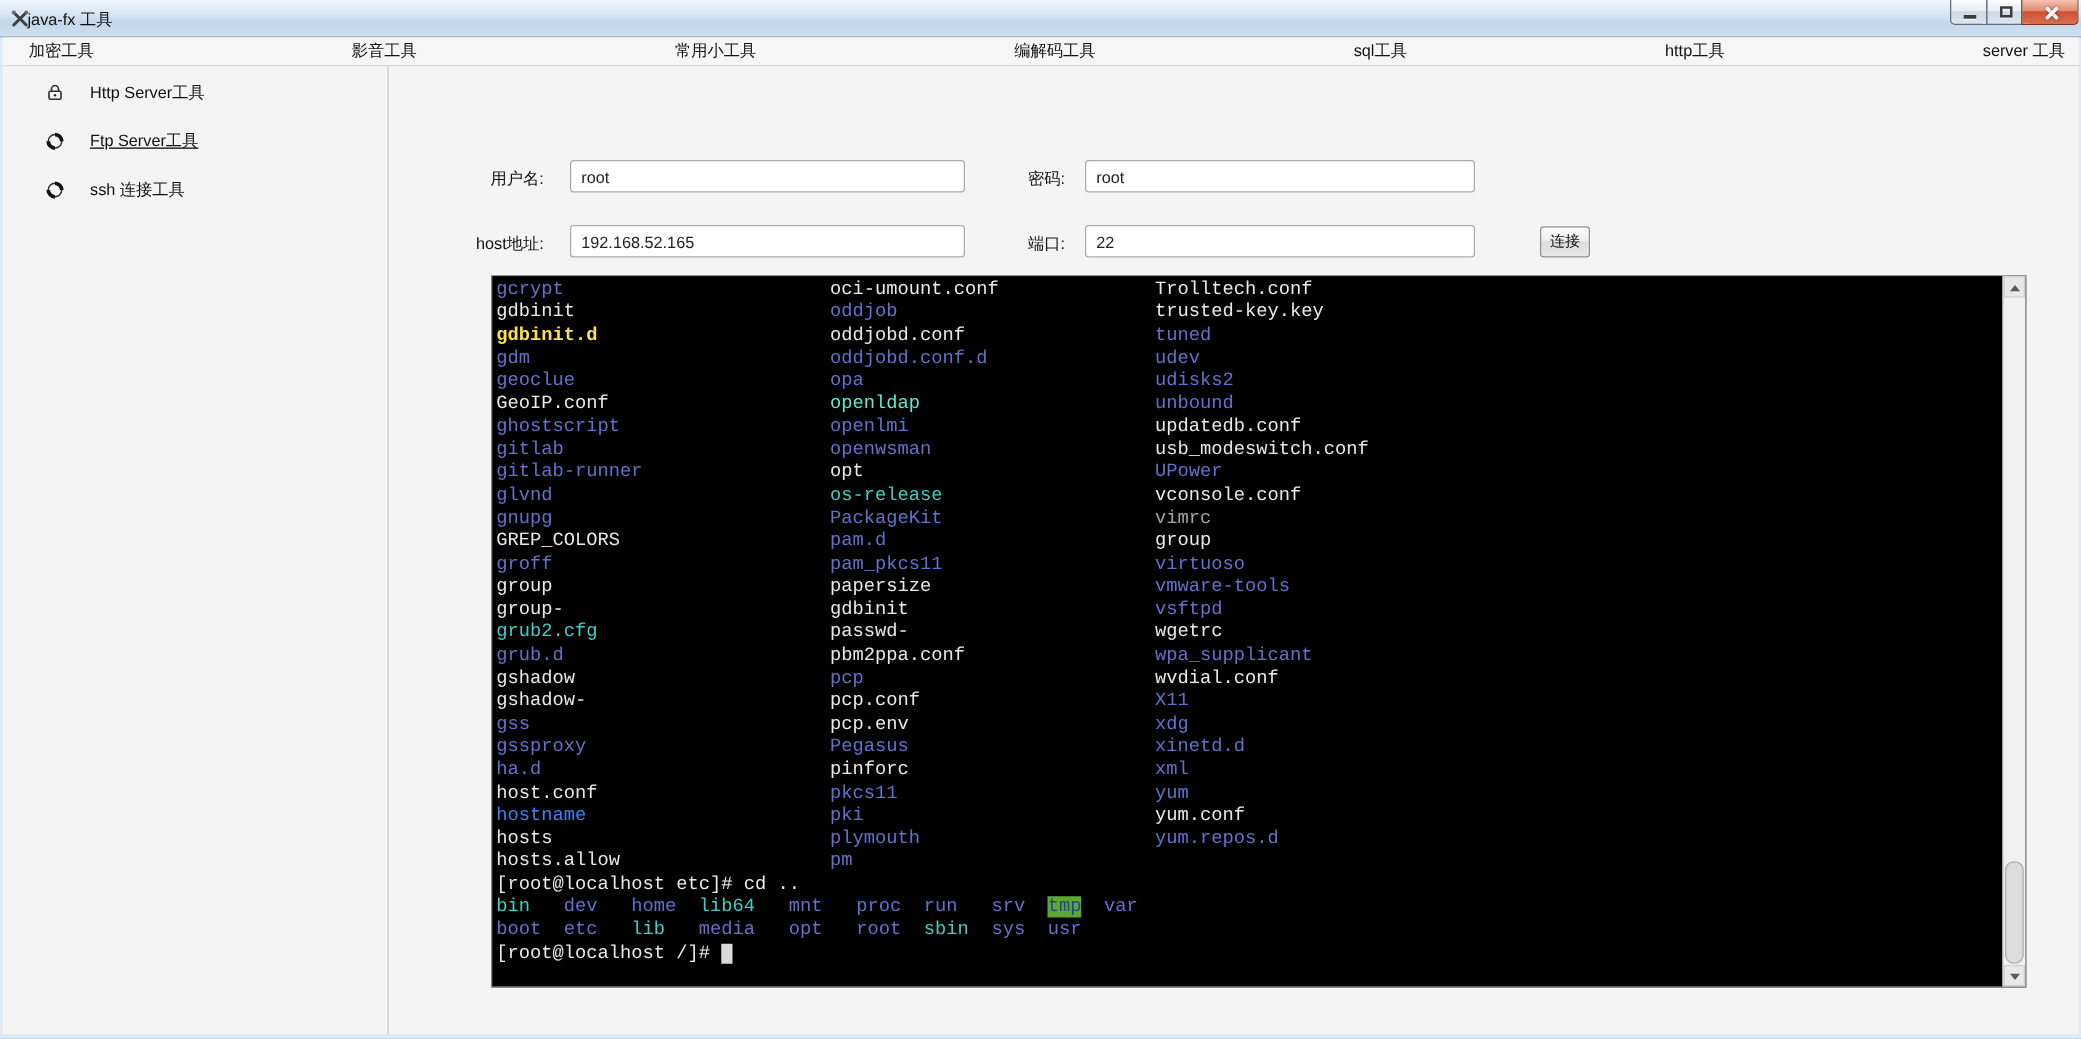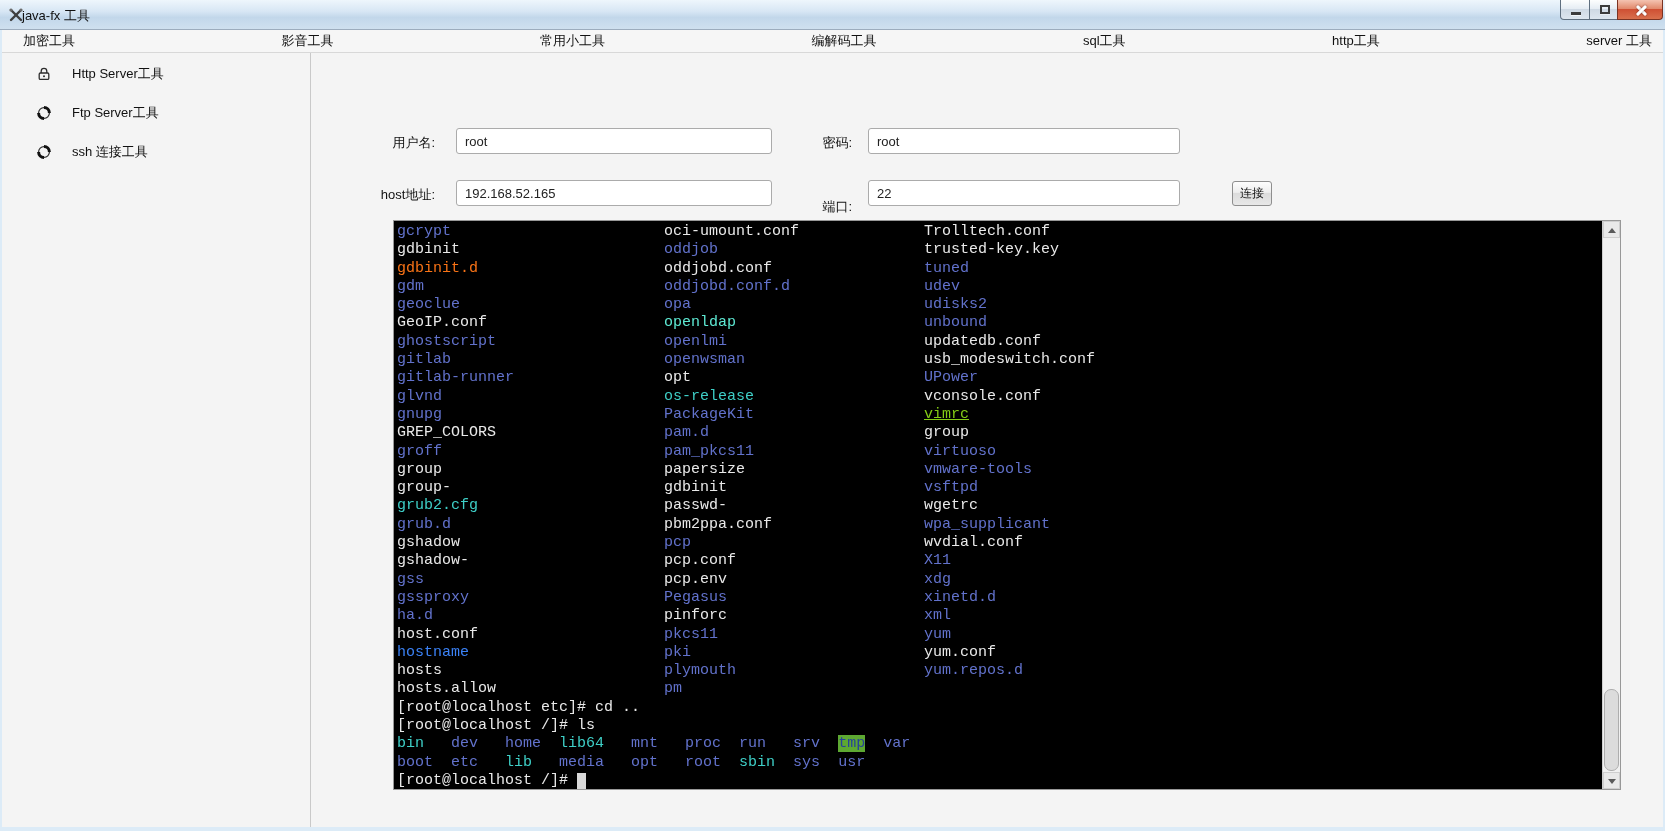--- a/index.html
+++ b/index.html
@@ -129,21 +129,21 @@
 
   <div id="sidebar">
       <div class="side-item" style="top: 61px;">
         <span class="icn"><svg viewBox="0 0 16 16" width="16" height="16">
             <rect x="3.2" y="7" width="9.6" height="6.4" rx="1.2" fill="none" stroke="#2d2d2d" stroke-width="1.3"></rect>
             <path d="M5.2 7 V5.2 a2.8 2.8 0 0 1 5.6 0 V7" fill="none" stroke="#2d2d2d" stroke-width="1.3"></path>
             <circle cx="8" cy="10.2" r="1" fill="#2d2d2d"></circle>
           </svg></span>
         <span class="lbl">Http Server工具</span>
       </div>
-      <div class="side-item" style="top: 100px;">
+      <div class="side-item" style="top: 100px; text-decoration: underline;">
         <span class="icn"><svg viewBox="0 0 16 16" width="16" height="16">
             <circle cx="8" cy="8" r="5.4" fill="none" stroke="#2d2d2d" stroke-width="1.2"></circle>
             <path d="M8 2.6 A5.4 5.4 0 0 1 13.4 8" fill="none" stroke="#111" stroke-width="3"></path>
             <path d="M8 13.4 A5.4 5.4 0 0 1 2.6 8" fill="none" stroke="#111" stroke-width="3"></path>
           </svg></span>
         <span class="lbl">Ftp Server工具</span>
       </div>
       <div class="side-item" style="top: 139px;">
         <span class="icn"><svg viewBox="0 0 16 16" width="16" height="16">
             <circle cx="8" cy="8" r="5.4" fill="none" stroke="#2d2d2d" stroke-width="1.2"></circle>
@@ -154,31 +154,31 @@
       </div>
     </div>
 
   <div class="fld-label" style="left:370px; top:134px; width:65px;">用户名:</div>
   <input class="txt-input" style="left: 456px; top: 128px; width: 316px;" value="root">
   <div class="fld-label" style="left:790px; top:134px; width:62px;">密码:</div>
   <input class="txt-input" style="left: 868px; top: 128px; width: 312px;" value="root">
 
   <div class="fld-label" style="left:360px; top:186px; width:75px;">host地址:</div>
   <input class="txt-input" style="left: 456px; top: 180px; width: 316px;" value="192.168.52.165">
-  <div class="fld-label" style="left:790px; top:186px; width:62px;margin-top:12px;">端口:</div>
+  <div class="fld-label" style="left:790px; top:186px; width:62px;">端口:</div>
   <input class="txt-input" style="left: 868px; top: 180px; width: 312px;" value="22">
   <button id="btn-connect">连接</button>
 
   <div id="terminal-wrap">
     <div id="terminal-screen" style="background: rgb(0, 0, 0);">
       <div id="terminal-listing">
           <div class="tcol0">
             <div class="tline"><span style="color: rgb(98, 114, 204);">gcrypt</span></div>
             <div class="tline"><span style="color: rgb(233, 233, 233);">gdbinit</span></div>
-            <div class="tline"><span style="color: #f97316;">gdbinit.d</span></div>
+            <div class="tline"><span style="color: #fde047; font-weight: bold;">gdbinit.d</span></div>
             <div class="tline"><span style="color: rgb(98, 114, 204);">gdm</span></div>
             <div class="tline"><span style="color: rgb(98, 114, 204);">geoclue</span></div>
             <div class="tline"><span style="color: rgb(233, 233, 233);">GeoIP.conf</span></div>
             <div class="tline"><span style="color: rgb(98, 114, 204);">ghostscript</span></div>
             <div class="tline"><span style="color: rgb(98, 114, 204);">gitlab</span></div>
             <div class="tline"><span style="color: rgb(98, 114, 204);">gitlab-runner</span></div>
             <div class="tline"><span style="color: rgb(98, 114, 204);">glvnd</span></div>
             <div class="tline"><span style="color: rgb(98, 114, 204);">gnupg</span></div>
             <div class="tline"><span style="color: rgb(233, 233, 233);">GREP_COLORS</span></div>
             <div class="tline"><span style="color: rgb(98, 114, 204);">groff</span></div>
@@ -228,40 +228,39 @@
             <div class="tline"><span style="color: rgb(233, 233, 233);">Trolltech.conf</span></div>
             <div class="tline"><span style="color: rgb(233, 233, 233);">trusted-key.key</span></div>
             <div class="tline"><span style="color: rgb(98, 114, 204);">tuned</span></div>
             <div class="tline"><span style="color: rgb(98, 114, 204);">udev</span></div>
             <div class="tline"><span style="color: rgb(98, 114, 204);">udisks2</span></div>
             <div class="tline"><span style="color: rgb(98, 114, 204);">unbound</span></div>
             <div class="tline"><span style="color: rgb(233, 233, 233);">updatedb.conf</span></div>
             <div class="tline"><span style="color: rgb(233, 233, 233);">usb_modeswitch.conf</span></div>
             <div class="tline"><span style="color: rgb(98, 114, 204);">UPower</span></div>
             <div class="tline"><span style="color: rgb(233, 233, 233);">vconsole.conf</span></div>
-            <div class="tline"><span style="color: #84cc16; text-decoration: underline;">vimrc</span></div>
+            <div class="tline"><span style="color: #a3a3a3;">vimrc</span></div>
             <div class="tline"><span style="color: rgb(233, 233, 233);">group</span></div>
             <div class="tline"><span style="color: rgb(98, 114, 204);">virtuoso</span></div>
             <div class="tline"><span style="color: rgb(98, 114, 204);">vmware-tools</span></div>
             <div class="tline"><span style="color: rgb(98, 114, 204);">vsftpd</span></div>
             <div class="tline"><span style="color: rgb(233, 233, 233);">wgetrc</span></div>
             <div class="tline"><span style="color: rgb(98, 114, 204);">wpa_supplicant</span></div>
             <div class="tline"><span style="color: rgb(233, 233, 233);">wvdial.conf</span></div>
             <div class="tline"><span style="color: rgb(98, 114, 204);">X11</span></div>
             <div class="tline"><span style="color: rgb(98, 114, 204);">xdg</span></div>
             <div class="tline"><span style="color: rgb(98, 114, 204);">xinetd.d</span></div>
             <div class="tline"><span style="color: rgb(98, 114, 204);">xml</span></div>
             <div class="tline"><span style="color: rgb(98, 114, 204);">yum</span></div>
             <div class="tline"><span style="color: rgb(233, 233, 233);">yum.conf</span></div>
             <div class="tline"><span style="color: rgb(98, 114, 204);">yum.repos.d</span></div>
           </div>
         </div>
       <div id="terminal-tail">
           <div class="tline"><span style="color: rgb(233, 233, 233);">[root@localhost etc]# cd ..</span></div>
-          <div class="tline"><span style="color: rgb(233, 233, 233);">[root@localhost /]# ls</span></div>
           <div class="tline"><span style="color: rgb(62, 207, 199);">bin   </span><span style="color: rgb(98, 114, 204);">dev   </span><span style="color: rgb(98, 114, 204);">home  </span><span style="color: rgb(62, 207, 199);">lib64   </span><span style="color: rgb(98, 114, 204);">mnt   </span><span style="color: rgb(98, 114, 204);">proc  </span><span style="color: rgb(98, 114, 204);">run   </span><span style="color: rgb(98, 114, 204);">srv  </span><span style="color: rgb(39, 65, 155); background: rgb(93, 168, 50);">tmp</span><span style="color: rgb(233, 233, 233);">  </span><span style="color: rgb(98, 114, 204);">var</span></div>
           <div class="tline"><span style="color: rgb(98, 114, 204);">boot  </span><span style="color: rgb(98, 114, 204);">etc   </span><span style="color: rgb(62, 207, 199);">lib   </span><span style="color: rgb(98, 114, 204);">media   </span><span style="color: rgb(98, 114, 204);">opt   </span><span style="color: rgb(98, 114, 204);">root  </span><span style="color: rgb(62, 207, 199);">sbin  </span><span style="color: rgb(98, 114, 204);">sys  </span><span style="color: rgb(98, 114, 204);">usr</span></div>
           <div class="tline"><span style="color: rgb(233, 233, 233);">[root@localhost /]# </span><span class="cursor-block" style="background: rgb(217, 217, 217);"></span></div>
         </div>
     </div>
     <div id="terminal-scrollbar">
       <div class="sb-btn up">
           <span class="tri-up"></span>
         </div>
       <div id="sb-thumb"></div>

